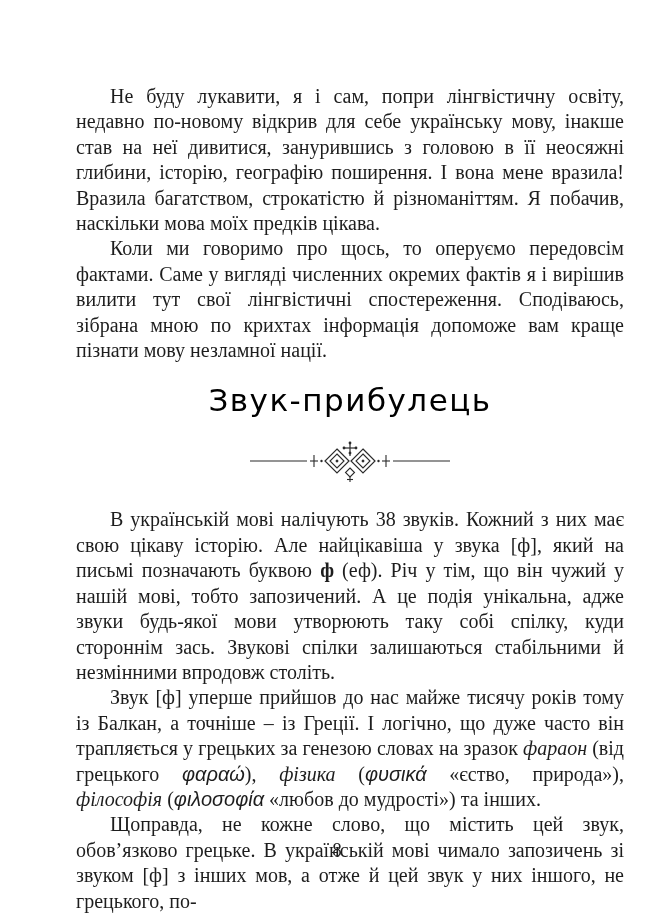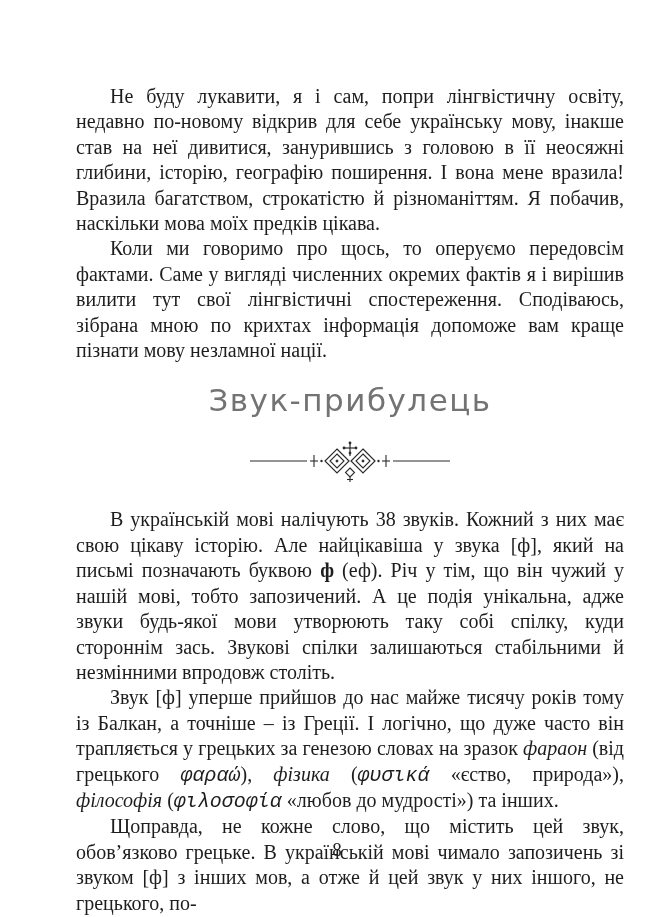--- a/index.html
+++ b/index.html
@@ -21,29 +21,29 @@
     margin:0;
     font-size:20px;
     line-height:25.4px;
     text-align:justify;
     text-indent:34px;
     hyphens:none;
   }
   .run{}
   .run-b{font-weight:bold;}
   .run-i{font-style:italic;margin-top:17px;}
-  .run-g{font-style:italic;font-family:Liberation Mono, monospace;}
+  .run-g{font-style:italic;font-family:Liberation Sans, sans-serif;}
   .chapter-title{
     font-family:"DejaVu Sans", sans-serif;
     font-weight:400;
     font-size:31px;
     line-height:42px;
     letter-spacing:1.5px;
     text-align:center;
-    color:#737373;
+    color:#000000;
     margin:16px 0 0 0;
   }
   .divider{
     margin-top:20px;
     height:44px;
     display:flex;
     justify-content:center;
     align-items:center;
   }
   .section-text{

